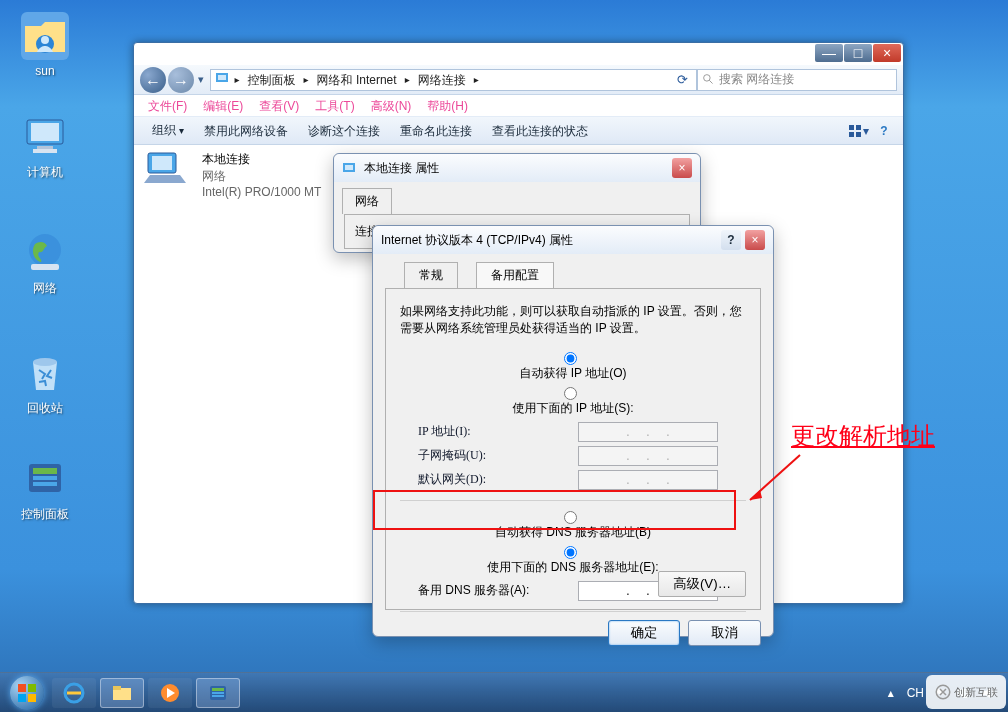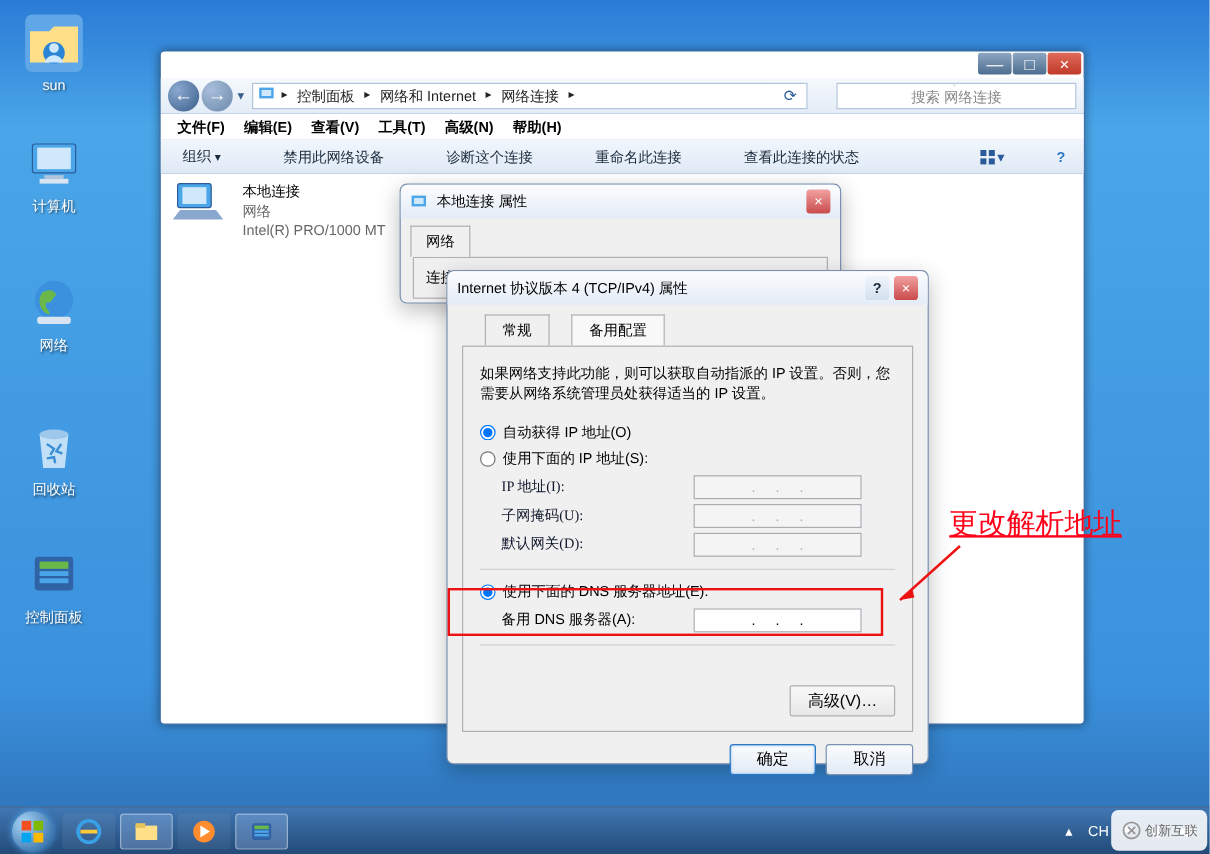--- a/index.html
+++ b/index.html
@@ -19,25 +19,25 @@
 .titlebar-ctrl { position: absolute; right: 2px; top: 1px; display: flex; }
 .tb-btn { width: 28px; height: 18px; background: linear-gradient(#8da6c2,#4e6d90); color:#fff; font-size:14px; display:flex; align-items:center; justify-content:center; margin-left:1px; border-radius: 2px;}
 .tb-close { background: linear-gradient(#e06a5a,#c13a2a); }
 .navrow { height: 30px; background: linear-gradient(#f5f9fd,#e3ecf7); display:flex; align-items:center; padding: 0 6px; border-bottom: 1px solid #c5d5e8;}
 .nav-arrow { width: 26px; height: 26px; border-radius: 50%; background: radial-gradient(circle at 30% 30%, #8aa8cf, #3a5f8a); color:#fff; display:flex; align-items:center; justify-content:center; margin-right:2px; font-size:16px;}
 .nav-drop { font-size:11px; color:#3a5f8a; margin:0 6px 0 2px; }
 .addrbar { flex:1; height:22px; border:1px solid #b0c4dc; background:#fff; display:flex; align-items:center; padding:0 4px; }
 .addrbar .crumb, .addrbar .crumb-sep { padding:0 4px; line-height:20px; color:#222; }
 .addrbar .crumb-sep { font-size:10px; }
 .addrbar .refresh { margin-left:auto; color:#2a5a9a; font-size:13px; padding:0 4px;}
-.searchbar { width:200px; height:22px; border:1px solid #b0c4dc; background:#fff; margin-left:24px; display:flex; align-items:center; padding:0 4px; color:#888;flex-direction:column; }
+.searchbar { width:200px; height:22px; border:1px solid #b0c4dc; background:#fff; margin-left:0; display:flex; align-items:center; padding:0 4px; color:#888; }
 .searchbar svg { width:13px; height:13px; margin-right:4px; }
 .menubar { height:22px; background:#fff; border-bottom:1px solid #e3ecf7; display:flex; align-items:center; padding:0 6px; }
-.menubar .mi { padding:11px 8px; line-height:20px; color:#000000;font-weight:bold; }
-.toolbar { height:28px; background:linear-gradient(#f1f6fc,#dfe9f6); border-bottom:1px solid #c5d5e8; display:flex; align-items:center; padding:0 8px;gap:32px; }
+.menubar .mi { padding:11px 8px; line-height:20px; color:#ec4899; }
+.toolbar { height:28px; background:linear-gradient(#f1f6fc,#dfe9f6); border-bottom:1px solid #c5d5e8; display:flex; align-items:center; padding:0 8px; }
 .toolbar .ti { padding:0 10px; line-height:26px; color:#1a2a3a; }
 .toolbar .ti.drop::after { content:"▾"; margin-left:3px; font-size:10px; }
 .toolbar .spacer { flex:1; }
 .toolbar .tic { width:22px; height:22px; display:flex; align-items:center; justify-content:center; color:#2a5a9a; margin-left:4px;}
 .explorer-body { padding: 6px 10px; }
 .net-item { display:flex; align-items:flex-start; }
 .net-item .ico { width:48px; height:36px; margin-right:10px; }
 .net-item .t1 { color:#000000; }
 .net-item .t2, .net-item .t3 { color:#666; }
 
@@ -56,21 +56,21 @@
 .dlg-tab.active { background:#f0f0f0; }
 
 
 .dlg2 { left:372px; top:225px; width:402px; height:412px; }
 .dlg2 .dlg-title .help { width:20px;height:20px;background:linear-gradient(#f0f5fb,#d3dfee); border-radius:3px; color:#1a2a3a; display:flex;align-items:center;justify-content:center; margin-right:4px; font-weight:bold;}
 .tabrow { display:flex; margin:8px 12px 0; }
 .tabrow .tab { padding:4px 14px; border:1px solid #b0b0b0; background:#f8f8f8; border-bottom:none; margin-right:-1px;margin-left:19px; }
 .tabrow .tab.active { background:#f0f0f0; }
 .tabpanel { margin:0 12px 10px; border:1px solid #b0b0b0; background:#f0f0f0; padding:14px 14px; height:322px; position:relative;}
 .desc { line-height:1.45; margin-bottom:14px; }
-.radio-row, .check-row { display:flex; align-items:center; margin:5px 0; }
+.radio-row, .check-row { display:flex; align-items:center; margin:5px 0;flex-direction:column; }
 .radio-row input[type=radio] { margin-right:6px; }
 .check-row input[type=checkbox] { margin-right:6px; }
 .field-row { display:flex; align-items:center; margin:4px 0; }
 .field-row .lbl { width:160px; margin-left:18px; }
 .field-row .ip { width:140px; height:20px; border:1px solid #abadb3; background:#fff; padding:2px 6px; color:#000;}
 .field-row.disabled .lbl { color:#0f172a;font-family:Liberation Serif, serif; }
 .field-row.disabled .ip { background:#f4f4f4; color:#aaa; text-align:center;}
 .divider { border-top:1px solid #d0d0d0; margin:10px 0; }
 .adv-btn { position:absolute; right:14px; bottom:12px; padding:3px 14px; border:1px solid #adadad; background:linear-gradient(#f8f8f8,#e8e8e8); border-radius:2px;}
 .dlg-btns { display:flex; justify-content:flex-end; margin:0 12px 10px; }
@@ -278,20 +278,24 @@
       <div class="ip">.&nbsp;&nbsp;&nbsp;&nbsp;&nbsp;.&nbsp;&nbsp;&nbsp;&nbsp;&nbsp;.</div>
     </div>
     <div class="field-row disabled">
       <span class="lbl">默认网关(D):</span>
       <div class="ip">.&nbsp;&nbsp;&nbsp;&nbsp;&nbsp;.&nbsp;&nbsp;&nbsp;&nbsp;&nbsp;.</div>
     </div>
 
     <div class="divider"></div>
 
     <div class="radio-row">
+      <input type="radio" name="dns" style="">
+      <span>自动获得 DNS 服务器地址(B)</span>
+    </div>
+    <div class="radio-row">
       <input type="radio" name="dns" checked="" style="">
       <span>使用下面的 DNS 服务器地址(E):</span>
     </div>
     <div class="field-row">
       <span class="lbl">备用 DNS 服务器(A):</span>
       <div class="ip" style="text-align:center">.&nbsp;&nbsp;&nbsp;&nbsp;&nbsp;.&nbsp;&nbsp;&nbsp;&nbsp;&nbsp;.</div>
     </div>
 
     <div class="divider"></div>
 

